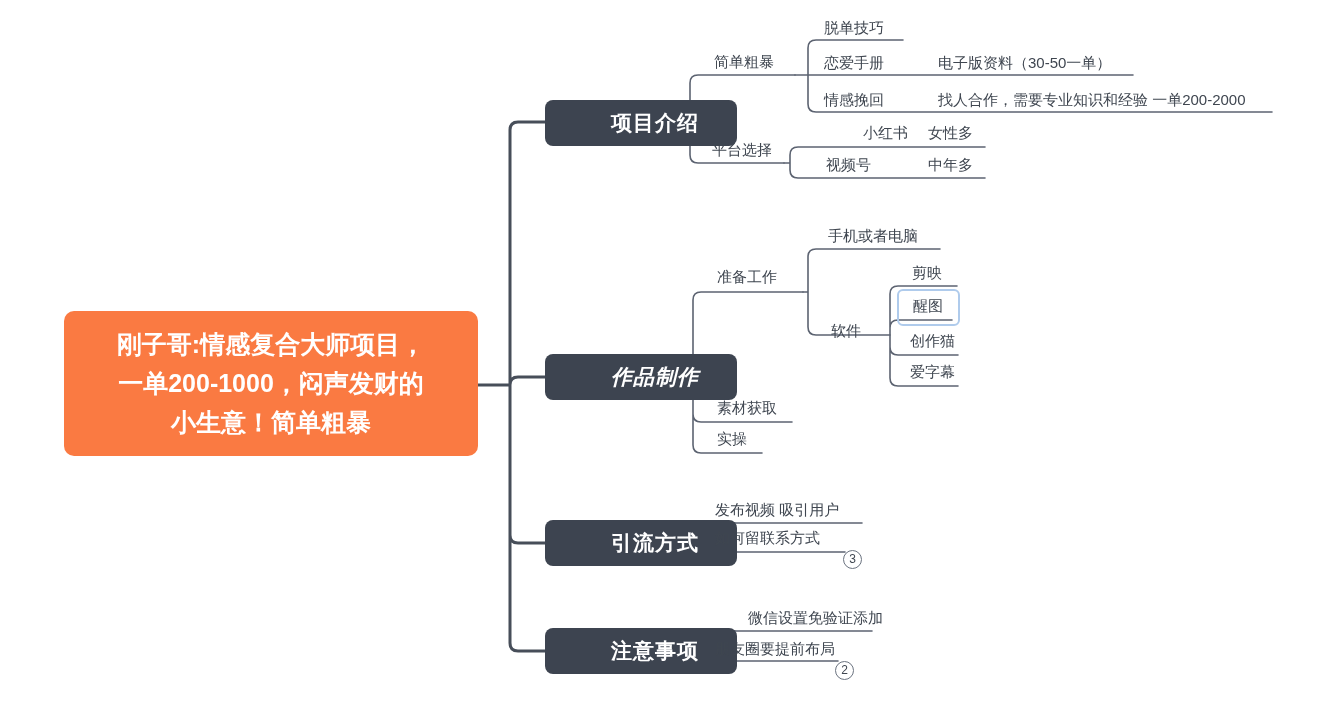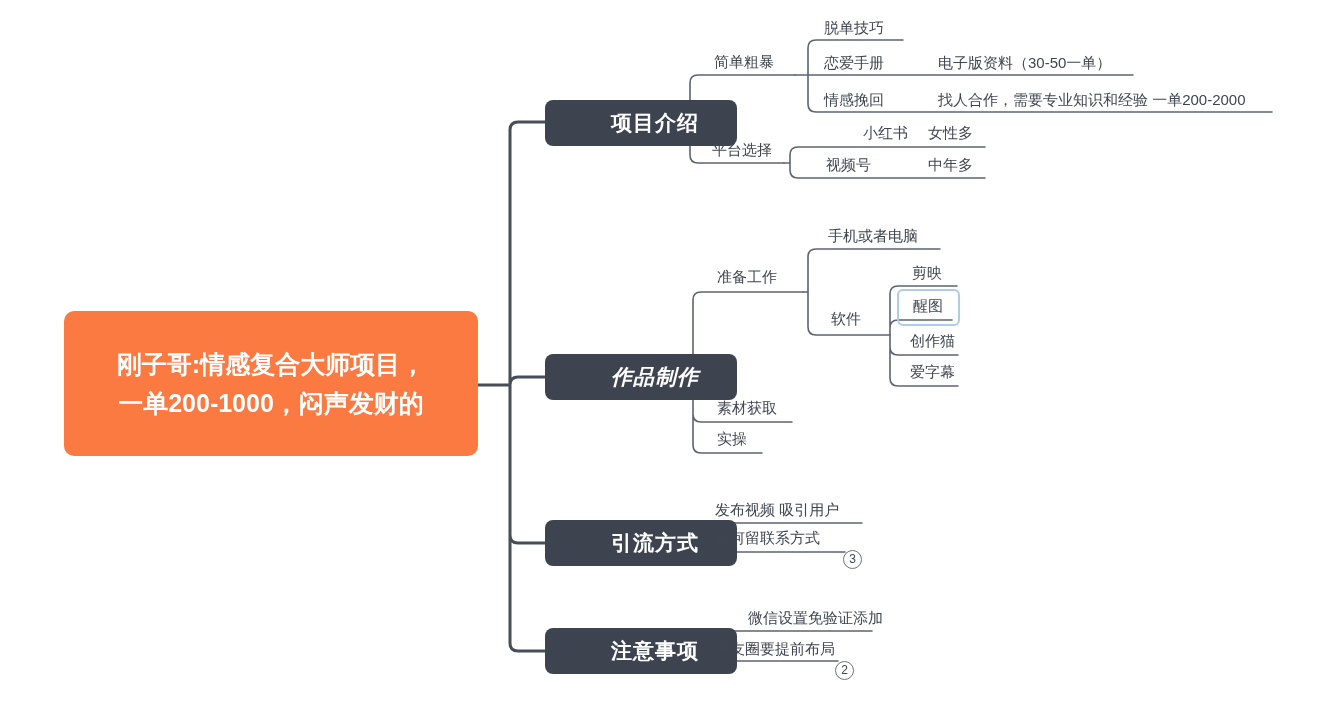--- a/index.html
+++ b/index.html
@@ -52,20 +52,21 @@
     <path class="sub-line" d="M682 377 L693 377 M693 377 V300 Q693 292 701 292 L803 292 M693 377 V414 Q693 422 701 422 L792 422 M693 377 V445 Q693 453 701 453 L762 453"></path>
     <path class="sub-line" d="M803 292 L808 292 M808 292 V257 Q808 249 816 249 L940 249 M808 292 V327 Q808 335 816 335 L890 335"></path>
     <path class="sub-line" d="M890 335 V294 Q890 286 898 286 L957 286 M890 335 V378 Q890 386 898 386 L958 386 M890 328 Q890 320 898 320 L952 320 M890 347 Q890 355 898 355 L958 355"></path>
     <path class="sub-line" d="M682 543 L688 543 M688 543 V531 Q688 523 696 523 L862 523 M688 543 V544 Q688 552 696 552 L845 552"></path>
     <path class="sub-line" d="M682 651 L688 651 M688 651 V639 Q688 631 696 631 L872 631 M688 651 V653 Q688 661 696 661 L838 661"></path>
   </svg>
 
   <div class="root-node">
     <div>刚子哥:情感复合大师项目，</div>
     <div>一单200-1000，闷声发财的</div>
+    <div>小生意！简单粗暴</div>
   </div>
 
   <div class="topic" style="left:545px;top:100px;">项目介绍</div>
   <div class="topic" style="left:545px;top:354px;font-style:italic;">作品制作</div>
   <div class="topic" style="left:545px;top:520px;">引流方式</div>
   <div class="topic" style="left:545px;top:628px;">注意事项</div>
 
   <div class="label" style="left:714px;top:53px;">简单粗暴</div>
   <div class="label" style="left:824px;top:19px;">脱单技巧</div>
   <div class="label" style="left:824px;top:54px;">恋爱手册</div>
@@ -73,21 +74,21 @@
   <div class="label" style="left:824px;top:91px;">情感挽回</div>
   <div class="label" style="left:938px;top:91px;">找人合作，需要专业知识和经验 一单200-2000</div>
   <div class="label" style="left:712px;top:141px;">平台选择</div>
   <div class="label" style="left:826px;top:124px;margin-left:37px;">小红书</div>
   <div class="label" style="left:928px;top:124px;">女性多</div>
   <div class="label" style="left:826px;top:156px;">视频号</div>
   <div class="label" style="left:928px;top:156px;">中年多</div>
 
   <div class="label" style="left:717px;top:268px;">准备工作</div>
   <div class="label" style="left:828px;top:227px;">手机或者电脑</div>
-  <div class="label" style="left:831px;top:310px;">软件</div>
+  <div class="label" style="left:831px;top:322px;">软件</div>
   <div class="label" style="left:912px;top:264px;">剪映</div>
   <div class="label" style="left:913px;top:297px;">醒图</div>
   <div class="label" style="left:910px;top:332px;">创作猫</div>
   <div class="label" style="left:910px;top:363px;">爱字幕</div>
   <div class="label" style="left:717px;top:399px;">素材获取</div>
   <div class="label" style="left:717px;top:430px;">实操</div>
 
   <div class="label" style="left:715px;top:501px;">发布视频 吸引用户</div>
   <div class="label" style="left:715px;top:529px;">如何留联系方式</div>
 

